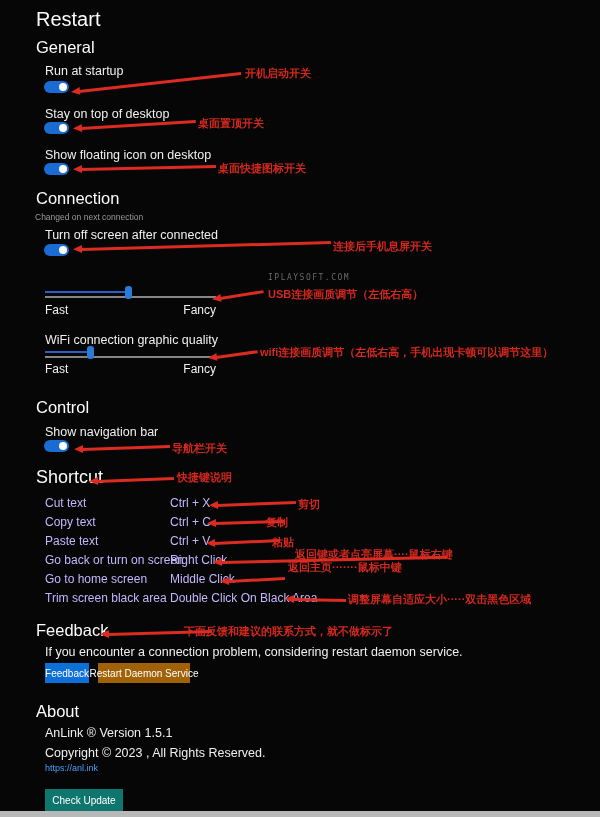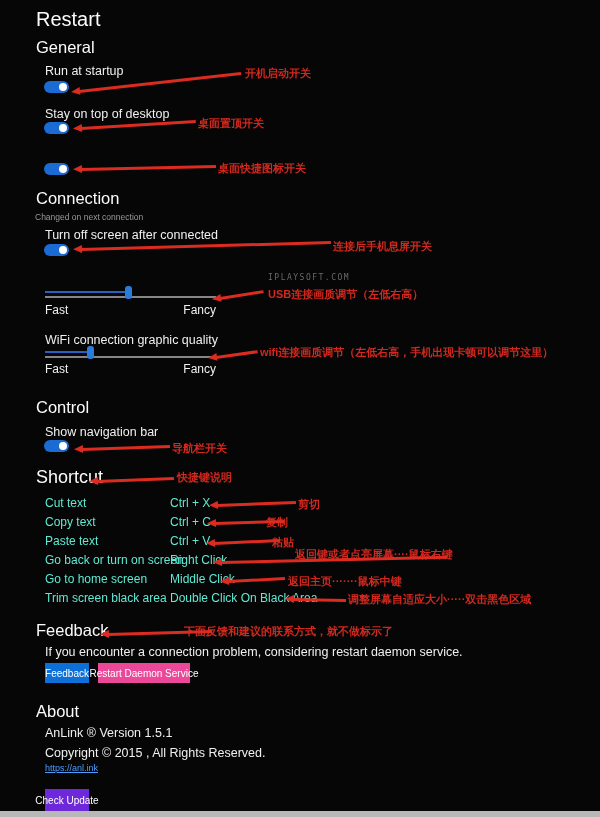--- a/index.html
+++ b/index.html
@@ -16,32 +16,32 @@
   
   .toggle{position:absolute;width:25px;height:12px;border-radius:7px;background:#1a6cd4;cursor:pointer;}
   .toggle .knob{position:absolute;right:2px;top:2px;width:8px;height:8px;border-radius:50%;background:#fff;}
   
   .slider{position:absolute;width:171px;height:12px;}
   .slider .track{position:absolute;left:0;right:0;top:5px;height:2px;background:#868686;}
   .slider .fill{position:absolute;left:0;top:0;height:2px;background:#2a5fc4;}
   .slider .thumb{position:absolute;right:-3px;top:-5.5px;width:7px;height:13px;border-radius:3px;background:#2b7cd9;cursor:pointer;}
   .slider-labels{position:absolute;display:flex;justify-content:space-between;width:171px;font-size:12px;color:#f0f0f0;}
   
-  .srow{position:absolute;left:45px;display:flex;font-size:12px;color:#5eead4;white-space:nowrap;align-items:flex-end;}
+  .srow{position:absolute;left:45px;display:flex;font-size:12px;color:#c4b5fd;white-space:nowrap;align-items:flex-end;}
   .srow .act{width:125px;}
   
   .cn{position:absolute;color:#d2281e;font-size:11px;font-weight:bold;white-space:nowrap;}
   .arr{position:absolute;height:2.5px;background:#dc2b20;transform-origin:left center;}
   .arr::before{content:'';position:absolute;left:-8px;top:-3.3px;width:0;height:0;
     border-top:4.5px solid transparent;border-bottom:4.5px solid transparent;border-right:9px solid #dc2b20;}
   .watermark{position:absolute;font-family:"DejaVu Sans Mono","Liberation Mono",monospace;
     font-size:8px;letter-spacing:1.5px;color:#6a6a6a;}
   .btn{position:absolute;display:flex;align-items:center;justify-content:center;
     color:#fff;font-size:10px;cursor:pointer;white-space:nowrap;}
-  .link{font-size:9px;color:#4a9eff;text-decoration:underline;cursor:pointer;}
+  .link{font-size:9px;color:#4a9eff;cursor:pointer;}
   .credits{font-size:9.5px;color:#e2e2e2;}
   .about-line{font-size:12.5px;color:#f0f0f0;}
   .bottom-strip{position:absolute;left:0;top:811px;width:600px;height:6px;background:#b8b8b8;}
 </style>
 </head>
 <body>
 
 <div id="screen">
 
   <div class="abs h1" style="left:36px;top:8px">Restart</div>
@@ -51,20 +51,21 @@
   <div class="abs lbl" style="left:45px;top:64px">Run at startup</div>
   <div class="toggle" style="left:44px;top:81px">
       <div class="knob"></div>
     </div>
 
   <div class="abs lbl" style="left:45px;top:107px">Stay on top of desktop</div>
   <div class="toggle" style="left:44px;top:122px">
       <div class="knob"></div>
     </div>
 
+  <div class="abs lbl" style="left:45px;top:148px">Show floating icon on desktop</div>
   <div class="toggle" style="left:44px;top:163px">
       <div class="knob"></div>
     </div>
 
   <div class="abs h2" style="left:36px;top:189px">Connection</div>
   <div class="abs note" style="left:35px;top:212px">Changed on next connection</div>
 
   <div class="abs lbl" style="left:45px;top:228px">Turn off screen after connected</div>
   <div class="toggle" style="left:44px;top:244px">
       <div class="knob"></div>
@@ -122,43 +123,43 @@
     <span>Middle Click</span>
   </div>
   <div class="srow" style="top:591px">
     <span class="act">Trim screen black area</span>
     <span>Double Click On Black Area</span>
   </div>
 
   <div class="abs h2" style="left:36px;top:621px">Feedback</div>
   <div class="abs" style="left:45px;top:645px;font-size:12.5px;color:#f0f0f0">If you encounter a connection problem, considering restart daemon service.</div>
   <div class="btn" style="left:45px;top:663px;width:44px;height:20px;background:#0d6fd8">Feedback</div>
-  <div class="btn" style="left:98px;top:663px;width:92px;height:20px;background:#ec4899">Restart Daemon Service</div>
+  <div class="btn" style="left:98px;top:663px;width:92px;height:20px;background:#a16207">Restart Daemon Service</div>
 
   <div class="abs h2" style="left:36px;top:702px">About</div>
   <div class="abs about-line" style="left:45px;top:726px">AnLink ® Version 1.5.1</div>
-  <div class="abs about-line" style="left:45px;top:746px">Copyright © 2015 , All Rights Reserved.</div>
+  <div class="abs about-line" style="left:45px;top:746px">Copyright © 2023 , All Rights Reserved.</div>
   <div class="abs link" style="left:45px;top:763px">https://anl.ink</div>
-  <div class="btn" style="left:45px;top:789px;width:44px;height:22px;background:#6d28d9">Check Update</div>
+  <div class="btn" style="left:45px;top:789px;width:78px;height:22px;background:#0f766e">Check Update</div>
 
   <div class="watermark" style="left:268px;top:273px">IPLAYSOFT.COM</div>
 
   <div class="cn" style="left:245px;top:66px">开机启动开关</div>
   <div class="cn" style="left:198px;top:116px">桌面置顶开关</div>
   <div class="cn" style="left:218px;top:161px">桌面快捷图标开关</div>
   <div class="cn" style="left:333px;top:239px">连接后手机息屏开关</div>
   <div class="cn" style="left:260px;top:345px">wifi连接画质调节（左低右高，手机出现卡顿可以调节这里）</div>
   <div class="cn" style="left:268px;top:287px">USB连接画质调节（左低右高）</div>
   <div class="cn" style="left:172px;top:441px">导航栏开关</div>
   <div class="cn" style="left:177px;top:470px">快捷键说明</div>
   <div class="cn" style="left:298px;top:497px">剪切</div>
   <div class="cn" style="left:266px;top:515px">复制</div>
   <div class="cn" style="left:272px;top:535px">粘贴</div>
   <div class="cn" style="left:295px;top:547px">返回键或者点亮屏幕····鼠标右键</div>
-  <div class="cn" style="left:288px;top:574px">返回主页·······鼠标中键</div>
+  <div class="cn" style="left:288px;top:560px">返回主页·······鼠标中键</div>
   <div class="cn" style="left:348px;top:592px">调整屏幕自适应大小·····双击黑色区域</div>
   <div class="cn" style="left:184px;top:624px">下面反馈和建议的联系方式，就不做标示了</div>
 
   <div class="arr" style="left:79px;top:90px;width:163px;transform:rotate(-6.3deg)"></div>
   <div class="arr" style="left:81px;top:127px;width:115px;transform:rotate(-3.5deg)"></div>
   <div class="arr" style="left:81px;top:168px;width:135px;transform:rotate(-1.3deg)"></div>
   <div class="arr" style="left:81px;top:248px;width:250px;transform:rotate(-1.6deg)"></div>
   <div class="arr" style="left:220px;top:297px;width:44px;transform:rotate(-9deg)"></div>
   <div class="arr" style="left:216px;top:356px;width:42px;transform:rotate(-8deg)"></div>
   <div class="arr" style="left:82px;top:448px;width:88px;transform:rotate(-2deg)"></div>

